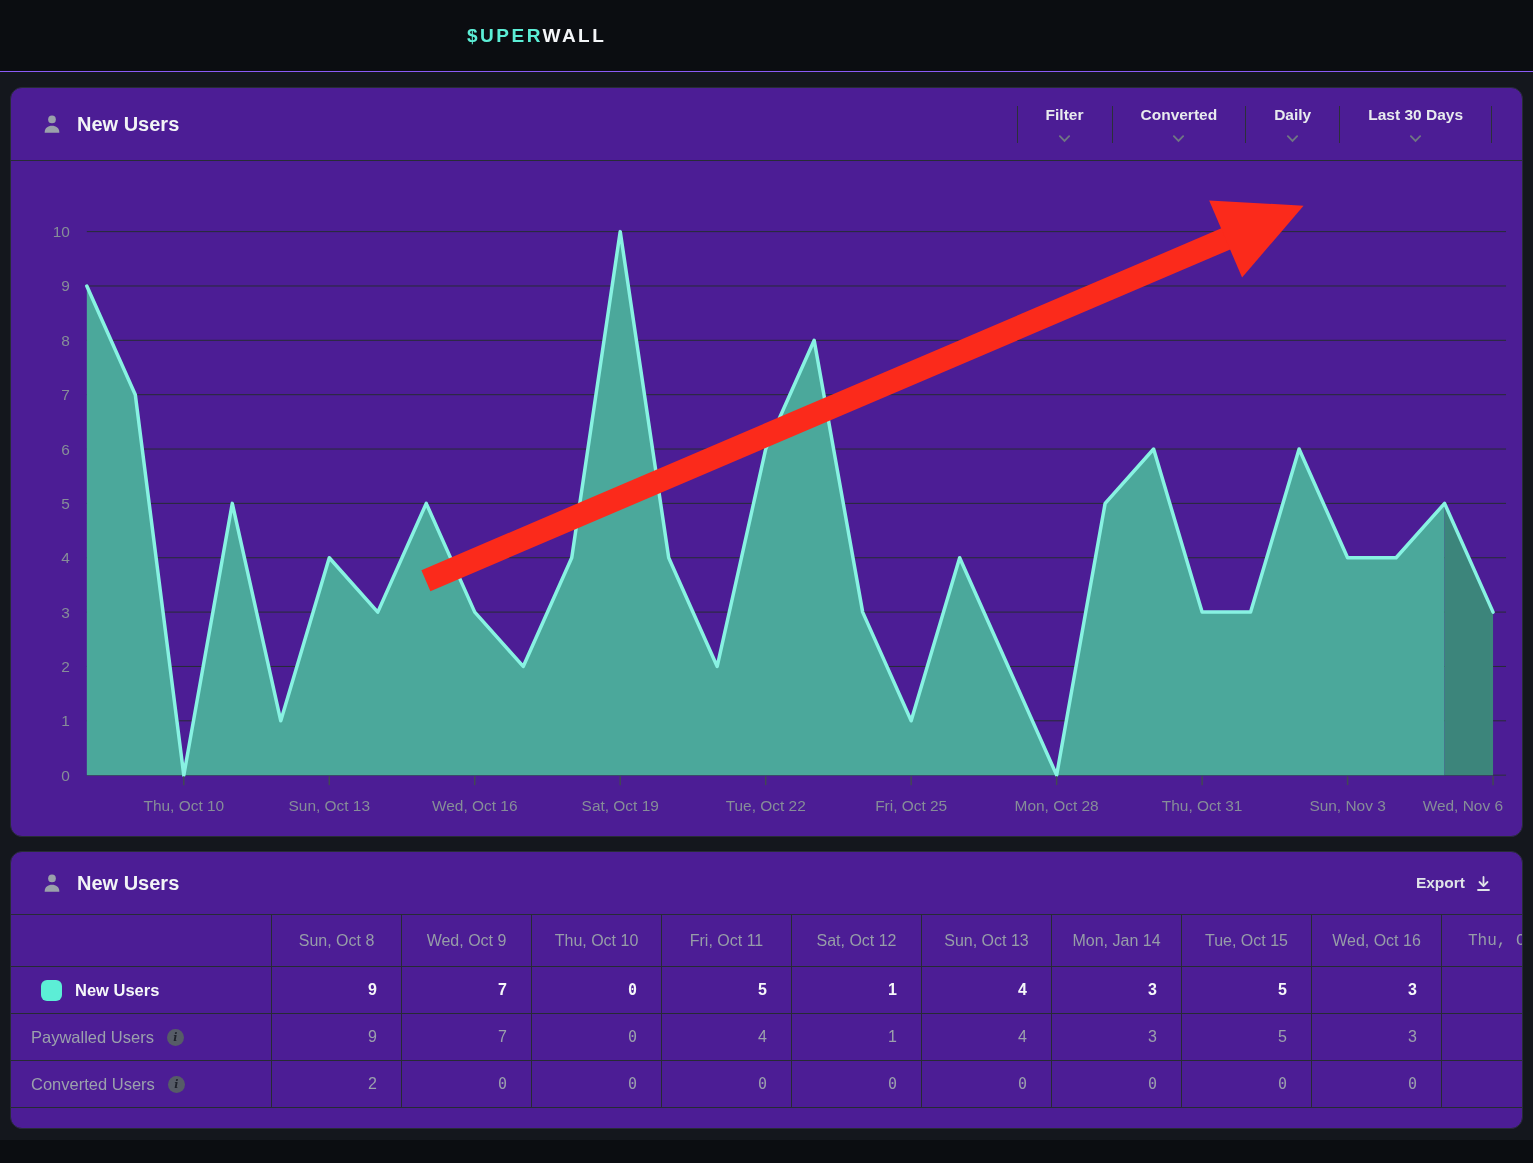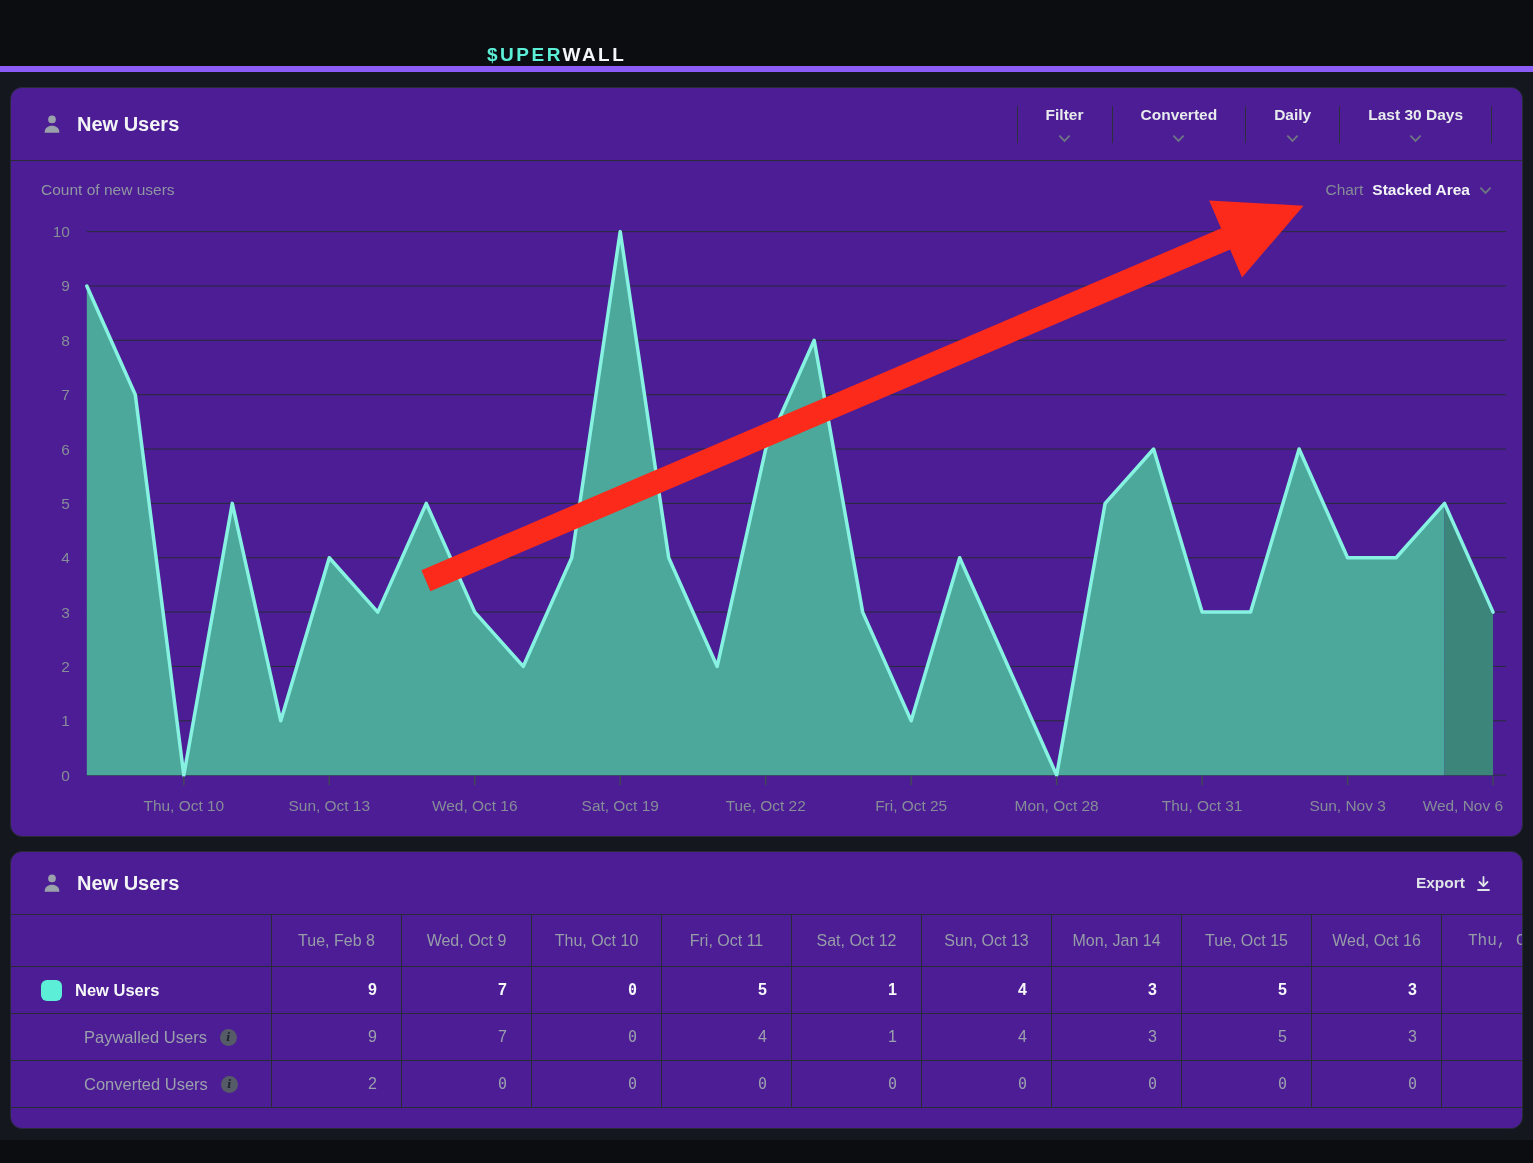--- a/index.html
+++ b/index.html
@@ -1,19 +1,19 @@
 <!DOCTYPE html>
 <html><head>
 <meta charset="utf-8">
 <style>
   * { margin:0; padding:0; box-sizing:border-box; }
   html,body { width:1533px; height:1163px; overflow:hidden; }
   body { background:#14171d; font-family:"Liberation Sans", sans-serif; color:#f2f4f6; }
 
-  .topbar { height:72px; background:#0b0d11; display:flex; align-items:flex-end; border-bottom:6px solid #8b5cf6;padding-left:20px; }
+  .topbar { height:72px; background:#0b0d11; display:flex; align-items:center; border-bottom:1px solid #8b5cf6; }
   .logo { margin-left:467px; font-size:19px; font-weight:700; letter-spacing:2.5px; }
   .logo .teal { color:#5ceed6; }
   .logo .white { color:#f4f6f8; }
 
   .panel { background:#4c1d95; border:1px solid #272c36; border-radius:12px; margin:0 10px; position:relative; }
   .chart-panel { margin-top:15px; height:750px; }
   .table-panel { margin-top:14px; height:278px; overflow:hidden; }
 
   .panel-header { height:73px; display:flex; align-items:center; justify-content:space-between; padding:0 30px; border-bottom:1px solid #272c36; }
   .table-panel .panel-header { height:62px; border-bottom:none; }
@@ -42,21 +42,21 @@
   .grid-table { display:grid; grid-template-columns:260px repeat(9,130px) minmax(0,1fr); border-top:1px solid #272c36; }
   .g-cell { border-bottom:1px solid #262b34; border-left:1px solid #262b34; display:flex; align-items:center; overflow:hidden; }
   .g-cell.first-col { border-left:none; }
   .col-head { height:52px; justify-content:center; font-size:16px; color:#969da8; white-space:nowrap; }
   .col-head.last { justify-content:flex-start; padding-left:26px;font-family:Liberation Mono, monospace; }
   .data-cell { height:47px; justify-content:flex-end; padding-right:24px; font-size:16px; color:#9ba1ac; }
   .data-cell.emph { color:#f5f7f9; font-weight:700; }
   .data-cell.zero { font-family:"DejaVu Sans Mono", monospace; font-size:15px; }
   .row-label { height:47px; padding-left:30px; gap:13px; font-size:16.5px; color:#9ba1ac; }
   .row-label.emph { color:#f5f7f9; font-weight:700; }
-  .row-label.indent { padding-left:73px; }
+  .row-label.indent { padding-left:20px; }
   .swatch { width:21px; height:21px; border-radius:6px; background:#5ceed6; flex:0 0 auto; }
   .info-icon { width:17px; height:17px; border-radius:50%; background:#565c67; color:#1e222b; font-size:11px; font-weight:700; display:flex; align-items:center; justify-content:center; font-family:"DejaVu Serif", serif; font-style:italic; flex:0 0 auto; }
 
   .bottombar { position:absolute; left:0; right:0; bottom:0; height:23px; background:#0b0d11; }
 </style>
 </head>
 <body>
 
 <header class="topbar">
   <div class="logo"><span class="teal">$UPER</span><span class="white">WALL</span></div>
@@ -92,30 +92,20 @@
       </div>
       <div class="control">
         <span class="ctl-label">Last 30 Days</span>
         <svg class="chev" viewBox="0 0 14 9" fill="none" stroke="#6f7683" stroke-width="2" stroke-linecap="round">
             <polyline points="2,2 7,7 12,2"></polyline>
           </svg>
       </div>
     </div>
   </div>
 
-  <div class="chart-subheader">
-    <span class="subtitle">Count of new users</span>
-    <div class="chart-type">
-      <span class="ct-label">Chart</span>
-      <span class="ct-value">Stacked Area</span>
-      <svg class="chev" viewBox="0 0 14 9" fill="none" stroke="#6f7683" stroke-width="2" stroke-linecap="round">
-          <polyline points="2,2 7,7 12,2"></polyline>
-        </svg>
-    </div>
-  </div>
 
   <svg id="chart-svg" class="chart-svg" viewBox="0 0 1513 750">
       <line x1="75" y1="634.5" x2="1498" y2="634.5" stroke="#272c35" stroke-width="1"></line>
       <line x1="75" y1="580" x2="1498" y2="580" stroke="#272c35" stroke-width="1"></line>
       <line x1="75" y1="525.5" x2="1498" y2="525.5" stroke="#272c35" stroke-width="1"></line>
       <line x1="75" y1="471" x2="1498" y2="471" stroke="#272c35" stroke-width="1"></line>
       <line x1="75" y1="416.5" x2="1498" y2="416.5" stroke="#272c35" stroke-width="1"></line>
       <line x1="75" y1="362" x2="1498" y2="362" stroke="#272c35" stroke-width="1"></line>
       <line x1="75" y1="307.5" x2="1498" y2="307.5" stroke="#272c35" stroke-width="1"></line>
       <line x1="75" y1="253" x2="1498" y2="253" stroke="#272c35" stroke-width="1"></line>
@@ -174,21 +164,21 @@
       <span class="export-label">Export</span>
       <svg class="icon-download" viewBox="0 0 17 17" fill="none" stroke="#dfe3e8" stroke-width="1.8" stroke-linecap="round" stroke-linejoin="round">
           <path d="M8.5 2v8"></path>
           <path d="M4.5 7l4 4 4-4"></path>
           <path d="M3 15h11"></path>
         </svg>
     </div>
   </div>
   <div class="grid-table" id="data-table">
       <div class="g-cell col-head first-col"></div>
-      <div class="g-cell col-head">Tue, Feb 8</div>
+      <div class="g-cell col-head">Sun, Oct 8</div>
       <div class="g-cell col-head">Wed, Oct 9</div>
       <div class="g-cell col-head">Thu, Oct 10</div>
       <div class="g-cell col-head">Fri, Oct 11</div>
       <div class="g-cell col-head">Sat, Oct 12</div>
       <div class="g-cell col-head">Sun, Oct 13</div>
       <div class="g-cell col-head">Mon, Jan 14</div>
       <div class="g-cell col-head">Tue, Oct 15</div>
       <div class="g-cell col-head">Wed, Oct 16</div>
       <div class="g-cell col-head last">Thu, O</div>
       <div class="g-cell row-label first-col emph">

